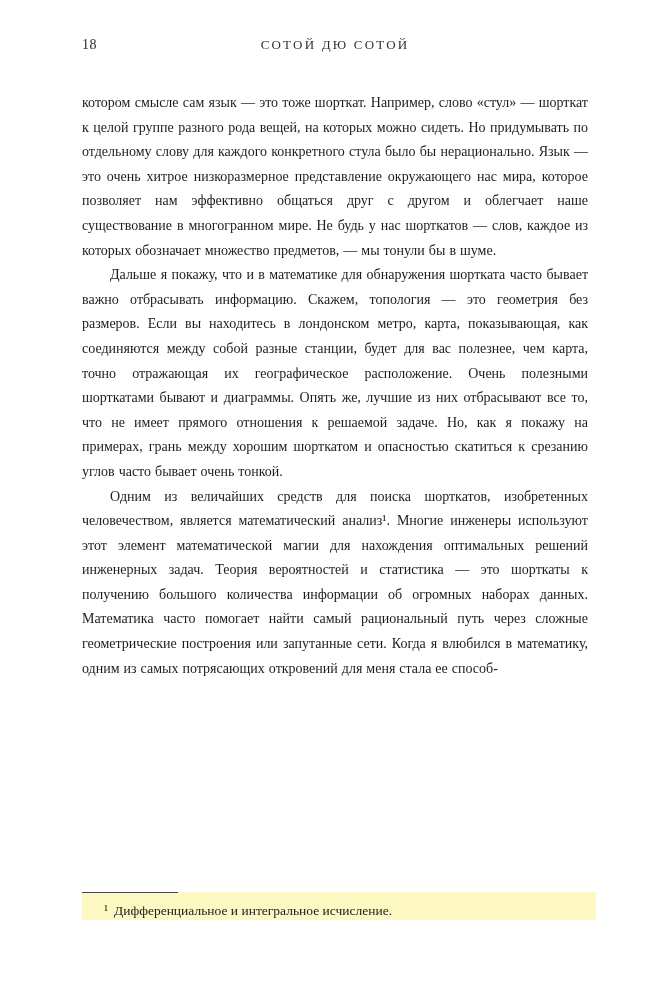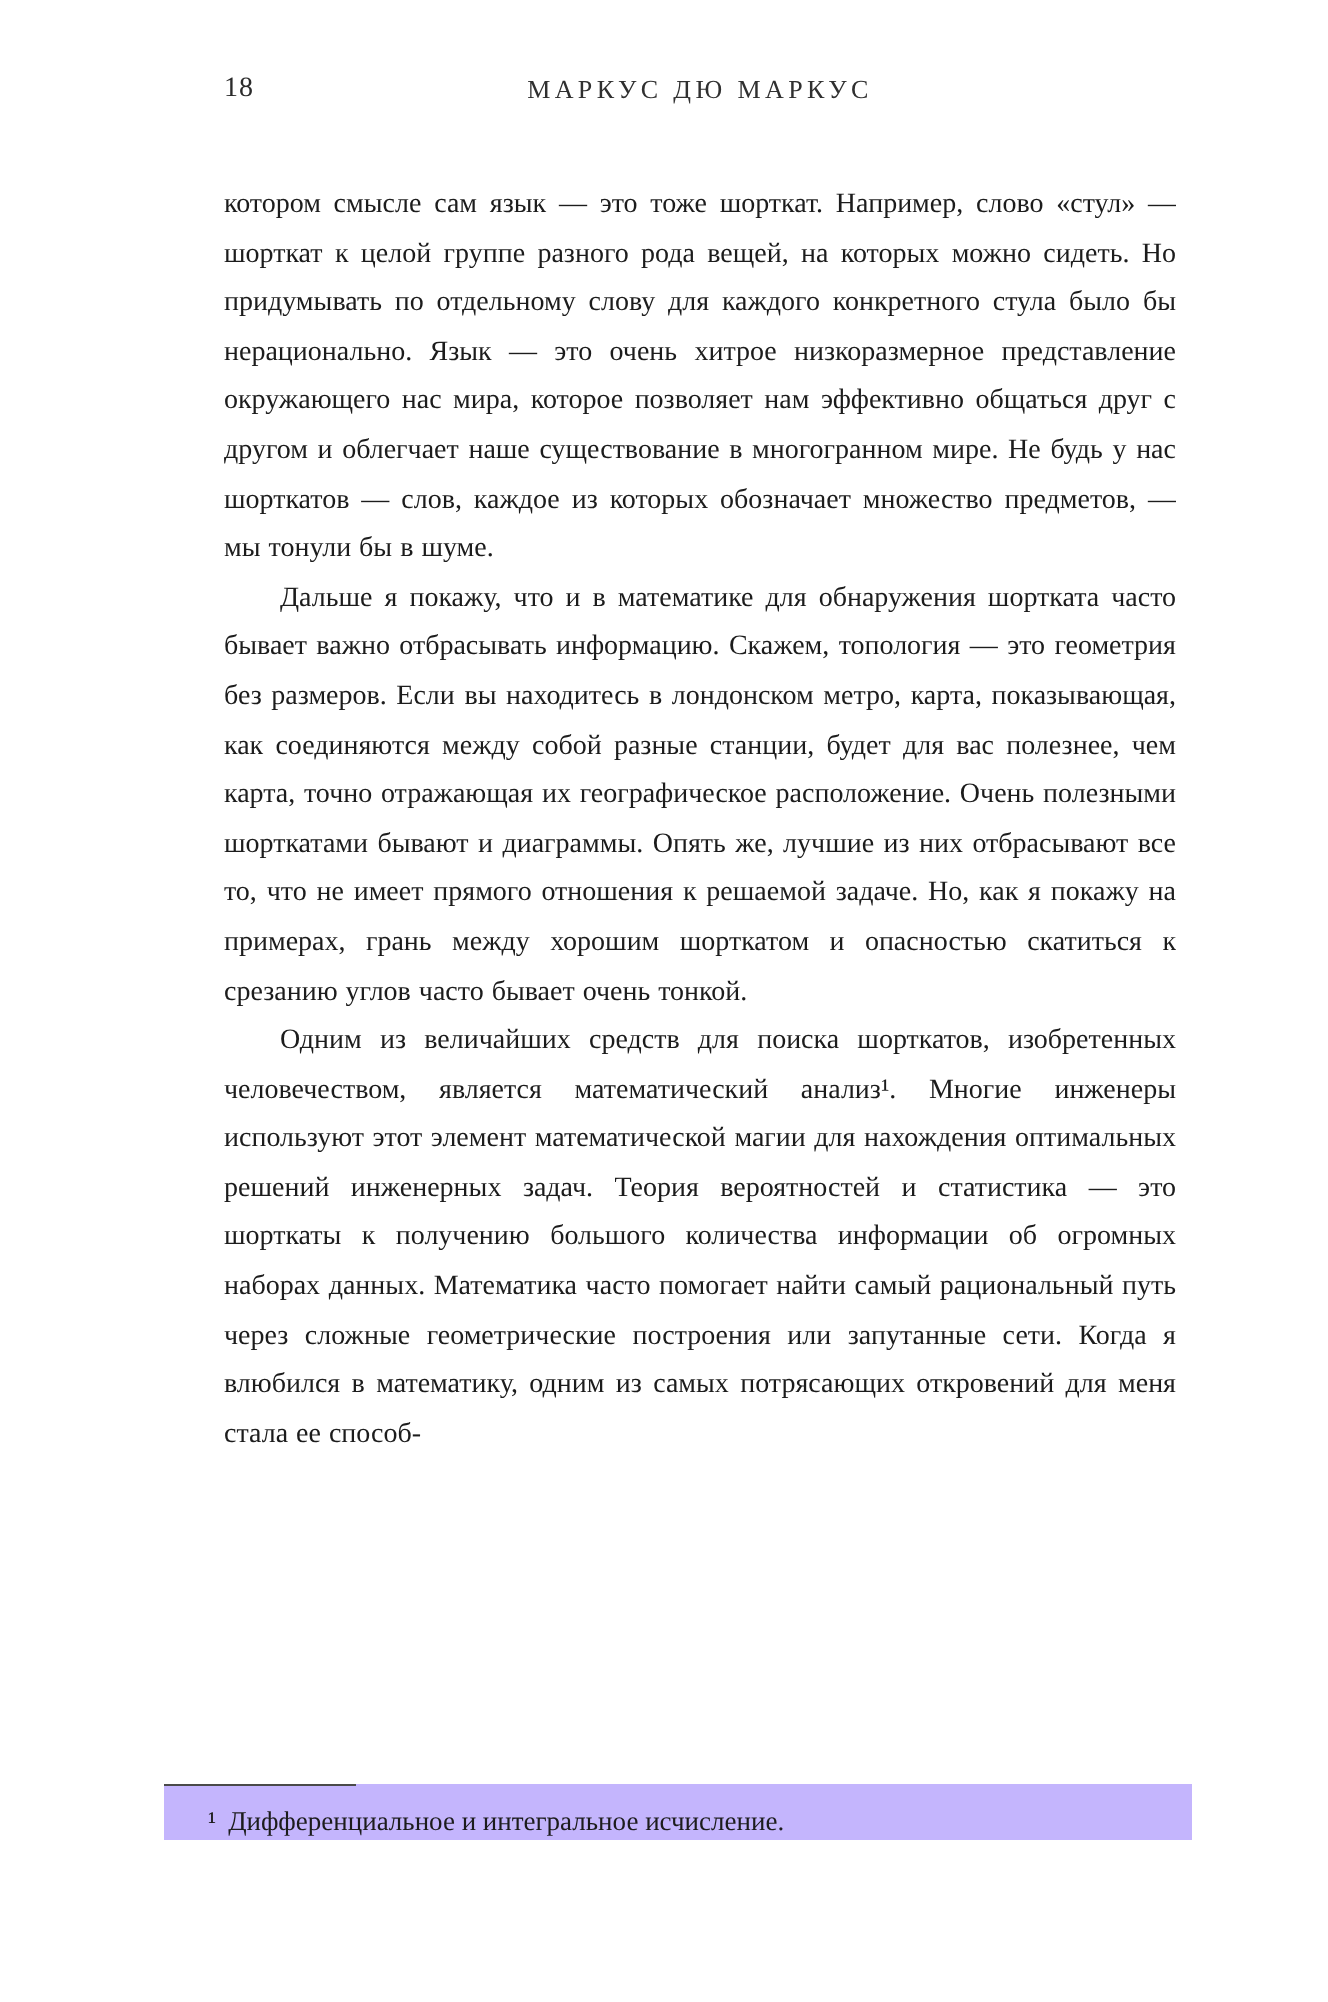--- a/index.html
+++ b/index.html
@@ -7,21 +7,21 @@
   body {
     background: #ffffff;
     font-family: "Liberation Serif", "DejaVu Serif", serif;
     color: #1c1c1c;
     -webkit-font-smoothing: antialiased;
   }
   .page {
     position: relative;
     width: 664px;
     height: 1001px;
-    padding: 36px 76px 0 112px;
+    padding: 36px 76px 0 82px;
     overflow: hidden;
     background: #ffffff;
   }
   .page-header {
     position: relative;
     height: 18px;
     color: #2b2b2b;
   }
   .page-number {
     position: absolute;
@@ -51,21 +51,21 @@
     -webkit-hyphens: auto;
     word-spacing: 0.5px;
   }
   .para { text-indent: 28px; }
   .para.no-indent { text-indent: 0; }
   .footnote-area {
     position: absolute;
     left: 82px;
     right: 68px;
     top: 892px;
-    background: #c4b5fd;
+    background: #fef9c3;
   }
   .footnote-rule {
     width: 96px;
     height: 1px;
     background: #4a4a4a;
   }
   .footnote {
     margin-top: 9px;
     padding-left: 22px;
     font-size: 13.5px;
@@ -77,21 +77,21 @@
     margin-right: 6px;
   }
 </style>
 </head>
 <body>
 
 <div class="page">
 
   <header class="page-header">
     <span class="page-number">18</span>
-    <span class="running-head">МАРКУС ДЮ МАРКУС</span>
+    <span class="running-head">СОТОЙ ДЮ СОТОЙ</span>
   </header>
 
   <main class="text-block">
     <p class="para no-indent">котором смысле сам язык — это тоже шорткат. Например, слово «стул» — шорткат к целой группе разного рода вещей, на которых можно сидеть. Но придумывать по отдельному слову для каждого конкретного стула было бы нерационально. Язык — это очень хитрое низкоразмерное представление окружающего нас мира, которое позволяет нам эффективно общаться друг с другом и облегчает наше существование в многогранном мире. Не будь у нас шорткатов — слов, каждое из которых обозначает множество предметов, — мы тонули бы в шуме.</p>
     <p class="para">Дальше я покажу, что и в математике для обнаружения шортката часто бывает важно отбрасывать информацию. Скажем, топология — это геометрия без размеров. Если вы находитесь в лондонском метро, карта, показывающая, как соединяются между собой разные станции, будет для вас полезнее, чем карта, точно отражающая их географическое расположение. Очень полезными шорткатами бывают и диаграммы. Опять же, лучшие из них отбрасывают все то, что не имеет прямого отношения к решаемой задаче. Но, как я покажу на примерах, грань между хорошим шорткатом и опасностью скатиться к срезанию углов часто бывает очень тонкой.</p>
     <p class="para">Одним из величайших средств для поиска шорткатов, изобретенных человечеством, является математический анализ¹. Многие инженеры используют этот элемент математической магии для нахождения оптимальных решений инженерных задач. Теория вероятностей и статистика — это шорткаты к получению большого количества информации об огромных наборах данных. Математика часто помогает найти самый рациональный путь через сложные геометрические построения или запутанные сети. Когда я влюбился в математику, одним из самых потрясающих откровений для меня стала ее способ-</p>
   </main>
 
   <footer class="footnote-area">
     <div class="footnote-rule"></div>

